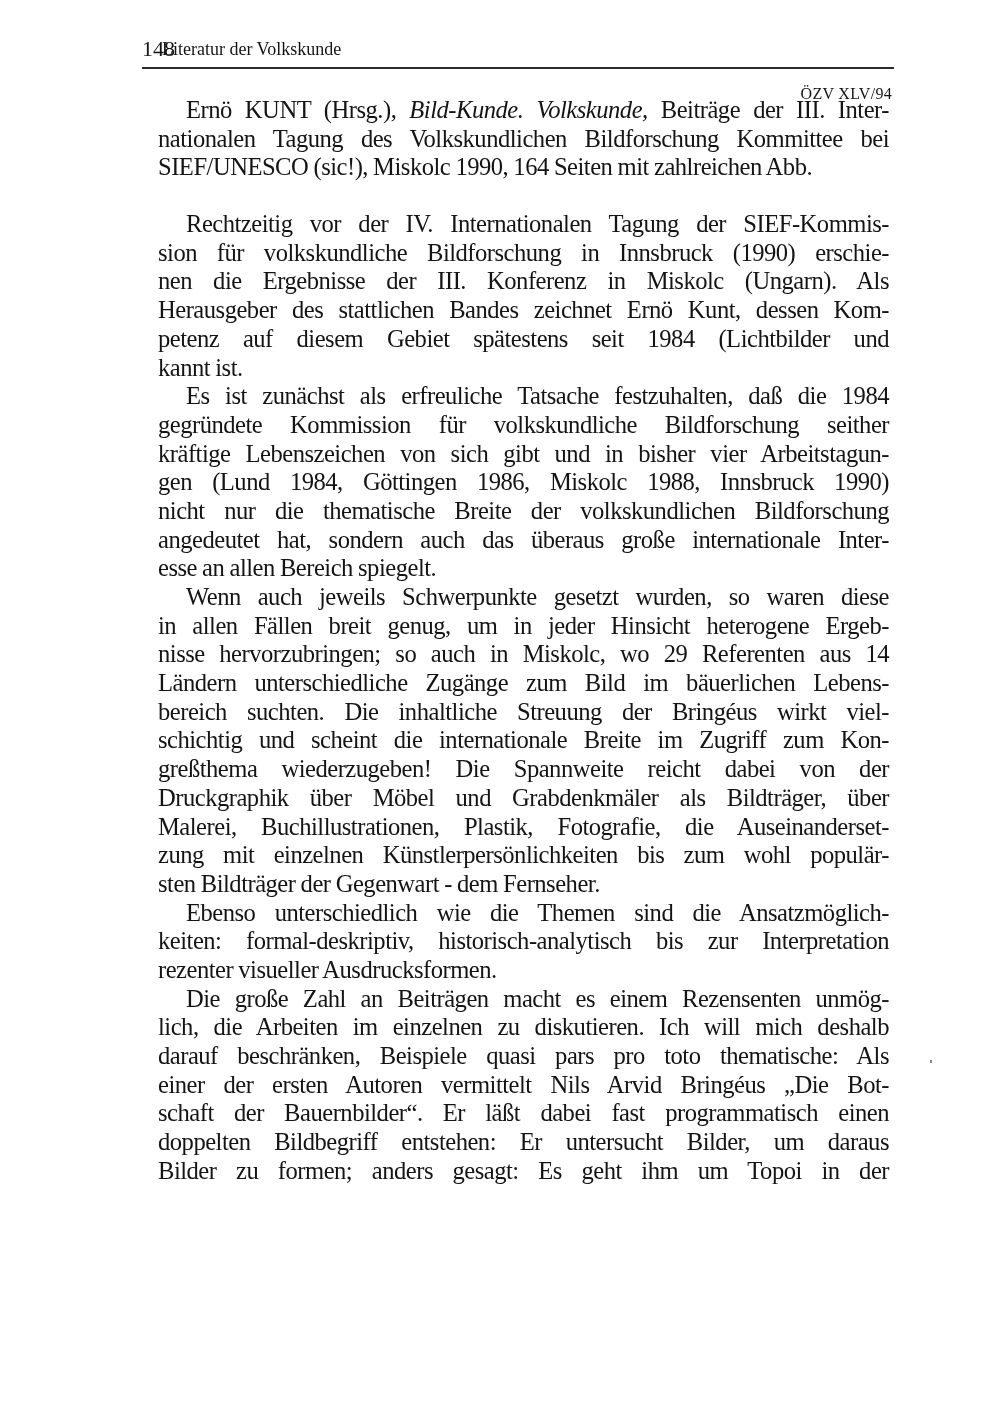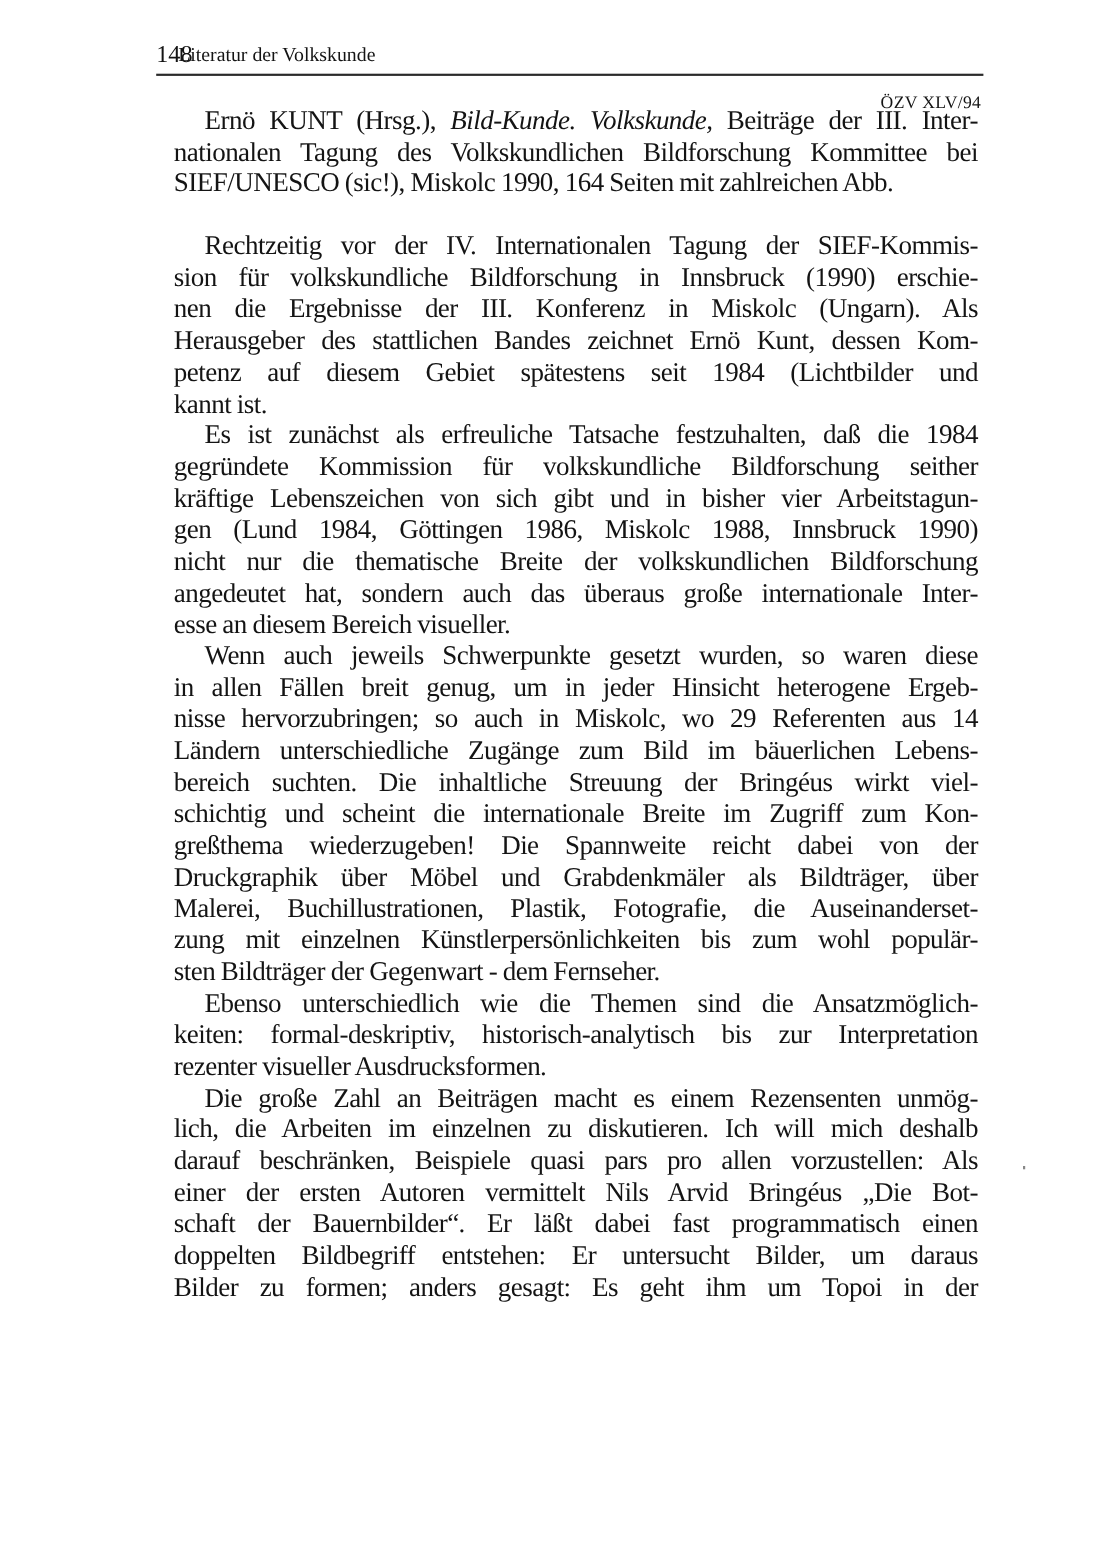--- a/index.html
+++ b/index.html
@@ -121,21 +121,21 @@
         <span class="line">petenz auf diesem Gebiet spätestens seit 1984 (Lichtbilder und</span>
         <span class="line last">kannt ist.</span>
       </p>
       <p>
         <span class="line indent">Es ist zunächst als erfreuliche Tatsache festzuhalten, daß die 1984</span>
         <span class="line">gegründete Kommission für volkskundliche Bildforschung seither</span>
         <span class="line">kräftige Lebenszeichen von sich gibt und in bisher vier Arbeitstagun-</span>
         <span class="line">gen (Lund 1984, Göttingen 1986, Miskolc 1988, Innsbruck 1990)</span>
         <span class="line">nicht nur die thematische Breite der volkskundlichen Bildforschung</span>
         <span class="line">angedeutet hat, sondern auch das überaus große internationale Inter-</span>
-        <span class="line last">esse an diesem Bereich visueller.</span>
+        <span class="line last">esse an allen Bereich spiegelt.</span>
       </p>
       <p>
         <span class="line indent">Wenn auch jeweils Schwerpunkte gesetzt wurden, so waren diese</span>
         <span class="line">in allen Fällen breit genug, um in jeder Hinsicht heterogene Ergeb-</span>
         <span class="line">nisse hervorzubringen; so auch in Miskolc, wo 29 Referenten aus 14</span>
         <span class="line">Ländern unterschiedliche Zugänge zum Bild im bäuerlichen Lebens-</span>
         <span class="line">bereich suchten. Die inhaltliche Streuung der Bringéus wirkt viel-</span>
         <span class="line">schichtig und scheint die internationale Breite im Zugriff zum Kon-</span>
         <span class="line">greßthema wiederzugeben! Die Spannweite reicht dabei von der</span>
         <span class="line">Druckgraphik über Möbel und Grabdenkmäler als Bildträger, über</span>
@@ -144,21 +144,21 @@
         <span class="line last">sten Bildträger der Gegenwart - dem Fernseher.</span>
       </p>
       <p>
         <span class="line indent">Ebenso unterschiedlich wie die Themen sind die Ansatzmöglich-</span>
         <span class="line">keiten: formal-deskriptiv, historisch-analytisch bis zur Interpretation</span>
         <span class="line last">rezenter visueller Ausdrucksformen.</span>
       </p>
       <p>
         <span class="line indent">Die große Zahl an Beiträgen macht es einem Rezensenten unmög-</span>
         <span class="line">lich, die Arbeiten im einzelnen zu diskutieren. Ich will mich deshalb</span>
-        <span class="line">darauf beschränken, Beispiele quasi pars pro allen vorzustellen: Als</span>
+        <span class="line">darauf beschränken, Beispiele quasi pars pro toto thematische: Als</span>
         <span class="line">einer der ersten Autoren vermittelt Nils Arvid Bringéus „Die Bot-</span>
         <span class="line">schaft der Bauernbilder“. Er läßt dabei fast programmatisch einen</span>
         <span class="line">doppelten Bildbegriff entstehen: Er untersucht Bilder, um daraus</span>
         <span class="line">Bilder zu formen; anders gesagt: Es geht ihm um Topoi in der</span>
       </p>
     </div>
 </div>
 
 <div class="stray-mark"></div>
 

